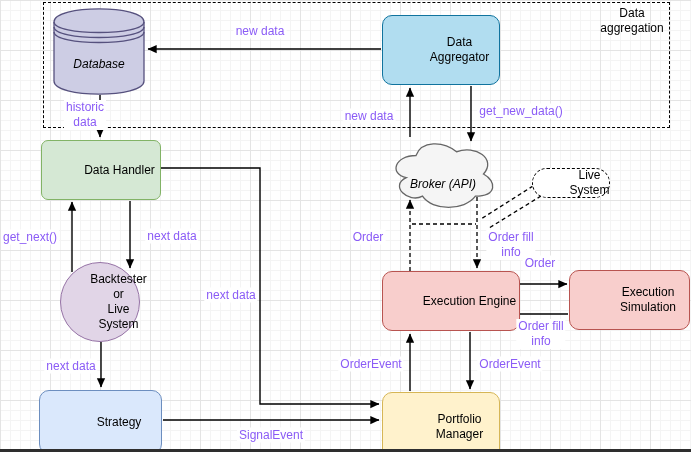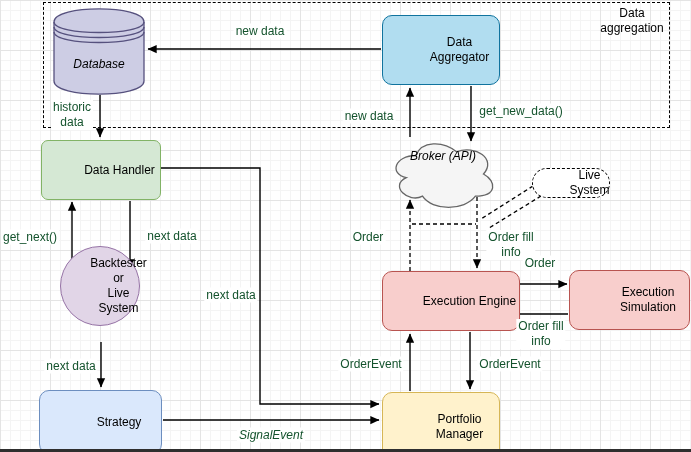--- a/index.html
+++ b/index.html
@@ -28,44 +28,44 @@
     white-space:pre-line;
   }
   .node{
     position:absolute;box-sizing:border-box;
     display:flex;align-items:center;justify-content:center;
     font-size:12px;line-height:15px;color:#000;text-align:center;
     border:1.5px solid #000;border-radius:10px;padding-left:37px;
   }
   #node-data-aggregator{left:382px;top:15px;width:118px;height:70px;}
   #node-data-handler{left:41px;top:140px;width:120px;height:60px;border-radius:7px;}
-  #node-backtester{left:60px;top:246px;width:80px;height:80px;border-radius:50%;align-items:center;}
+  #node-backtester{left:60px;top:262px;width:80px;height:80px;border-radius:50%;align-items:center;}
   #node-strategy{left:39px;top:390px;width:123px;height:64px;}
   #node-portfolio-manager{left:382px;top:392px;width:118px;height:69px;}
   #node-execution-engine{left:382px;top:271px;width:138px;height:60px;}
   #node-execution-simulation{left:569px;top:270px;width:121px;height:60px;}
   #node-live-system{left:532px;top:168px;width:78px;height:30px;border:1px dashed #000;border-radius:15px;background:#fff;}
   .shape-label{
     position:absolute;transform:translate(-50%,-50%);
     font-size:12px;line-height:15px;color:#000;text-align:center;white-space:nowrap;font-style:italic;
   }
   #lbl-database{left:99px;top:64px;}
-  #lbl-broker{left:443px;top:156px;}
+  #lbl-broker{left:443px;top:184px;}
   .elabel{
     position:absolute;transform:translate(-50%,-50%);
-    font-size:12px;line-height:15px;color:#14532d;text-align:center;
+    font-size:12px;line-height:15px;color:#8b5cf6;text-align:center;
     background:#ffffff;padding:0 2px;white-space:pre-line;
   }
   #lbl-new-data-top{left:260px;top:31px;}
-  #lbl-historic-data{left:72px;top:115px;}
+  #lbl-historic-data{left:85px;top:115px;}
   #lbl-get-next{left:30px;top:237px;}
   #lbl-next-data-1{left:172px;top:236px;}
   #lbl-next-data-2{left:71px;top:366px;}
   #lbl-next-data-3{left:231px;top:295px;}
-  #lbl-signal-event{left:271px;top:435px;font-style:italic;}
+  #lbl-signal-event{left:271px;top:435px;}
   #lbl-new-data-broker{left:369px;top:116px;}
   #lbl-get-new-data{left:521px;top:111px;}
   #lbl-order-dashed{left:368px;top:237px;}
   #lbl-order-fill-dashed{left:511px;top:245px;}
   #lbl-order-right{left:540px;top:263px;}
   #lbl-order-fill-right{left:541px;top:334px;}
   #lbl-order-event{left:371px;top:364px;}
   #lbl-fill-event{left:510px;top:364px;}
   #edge-layer{position:absolute;left:0;top:0;}
   #bottom-bar{

